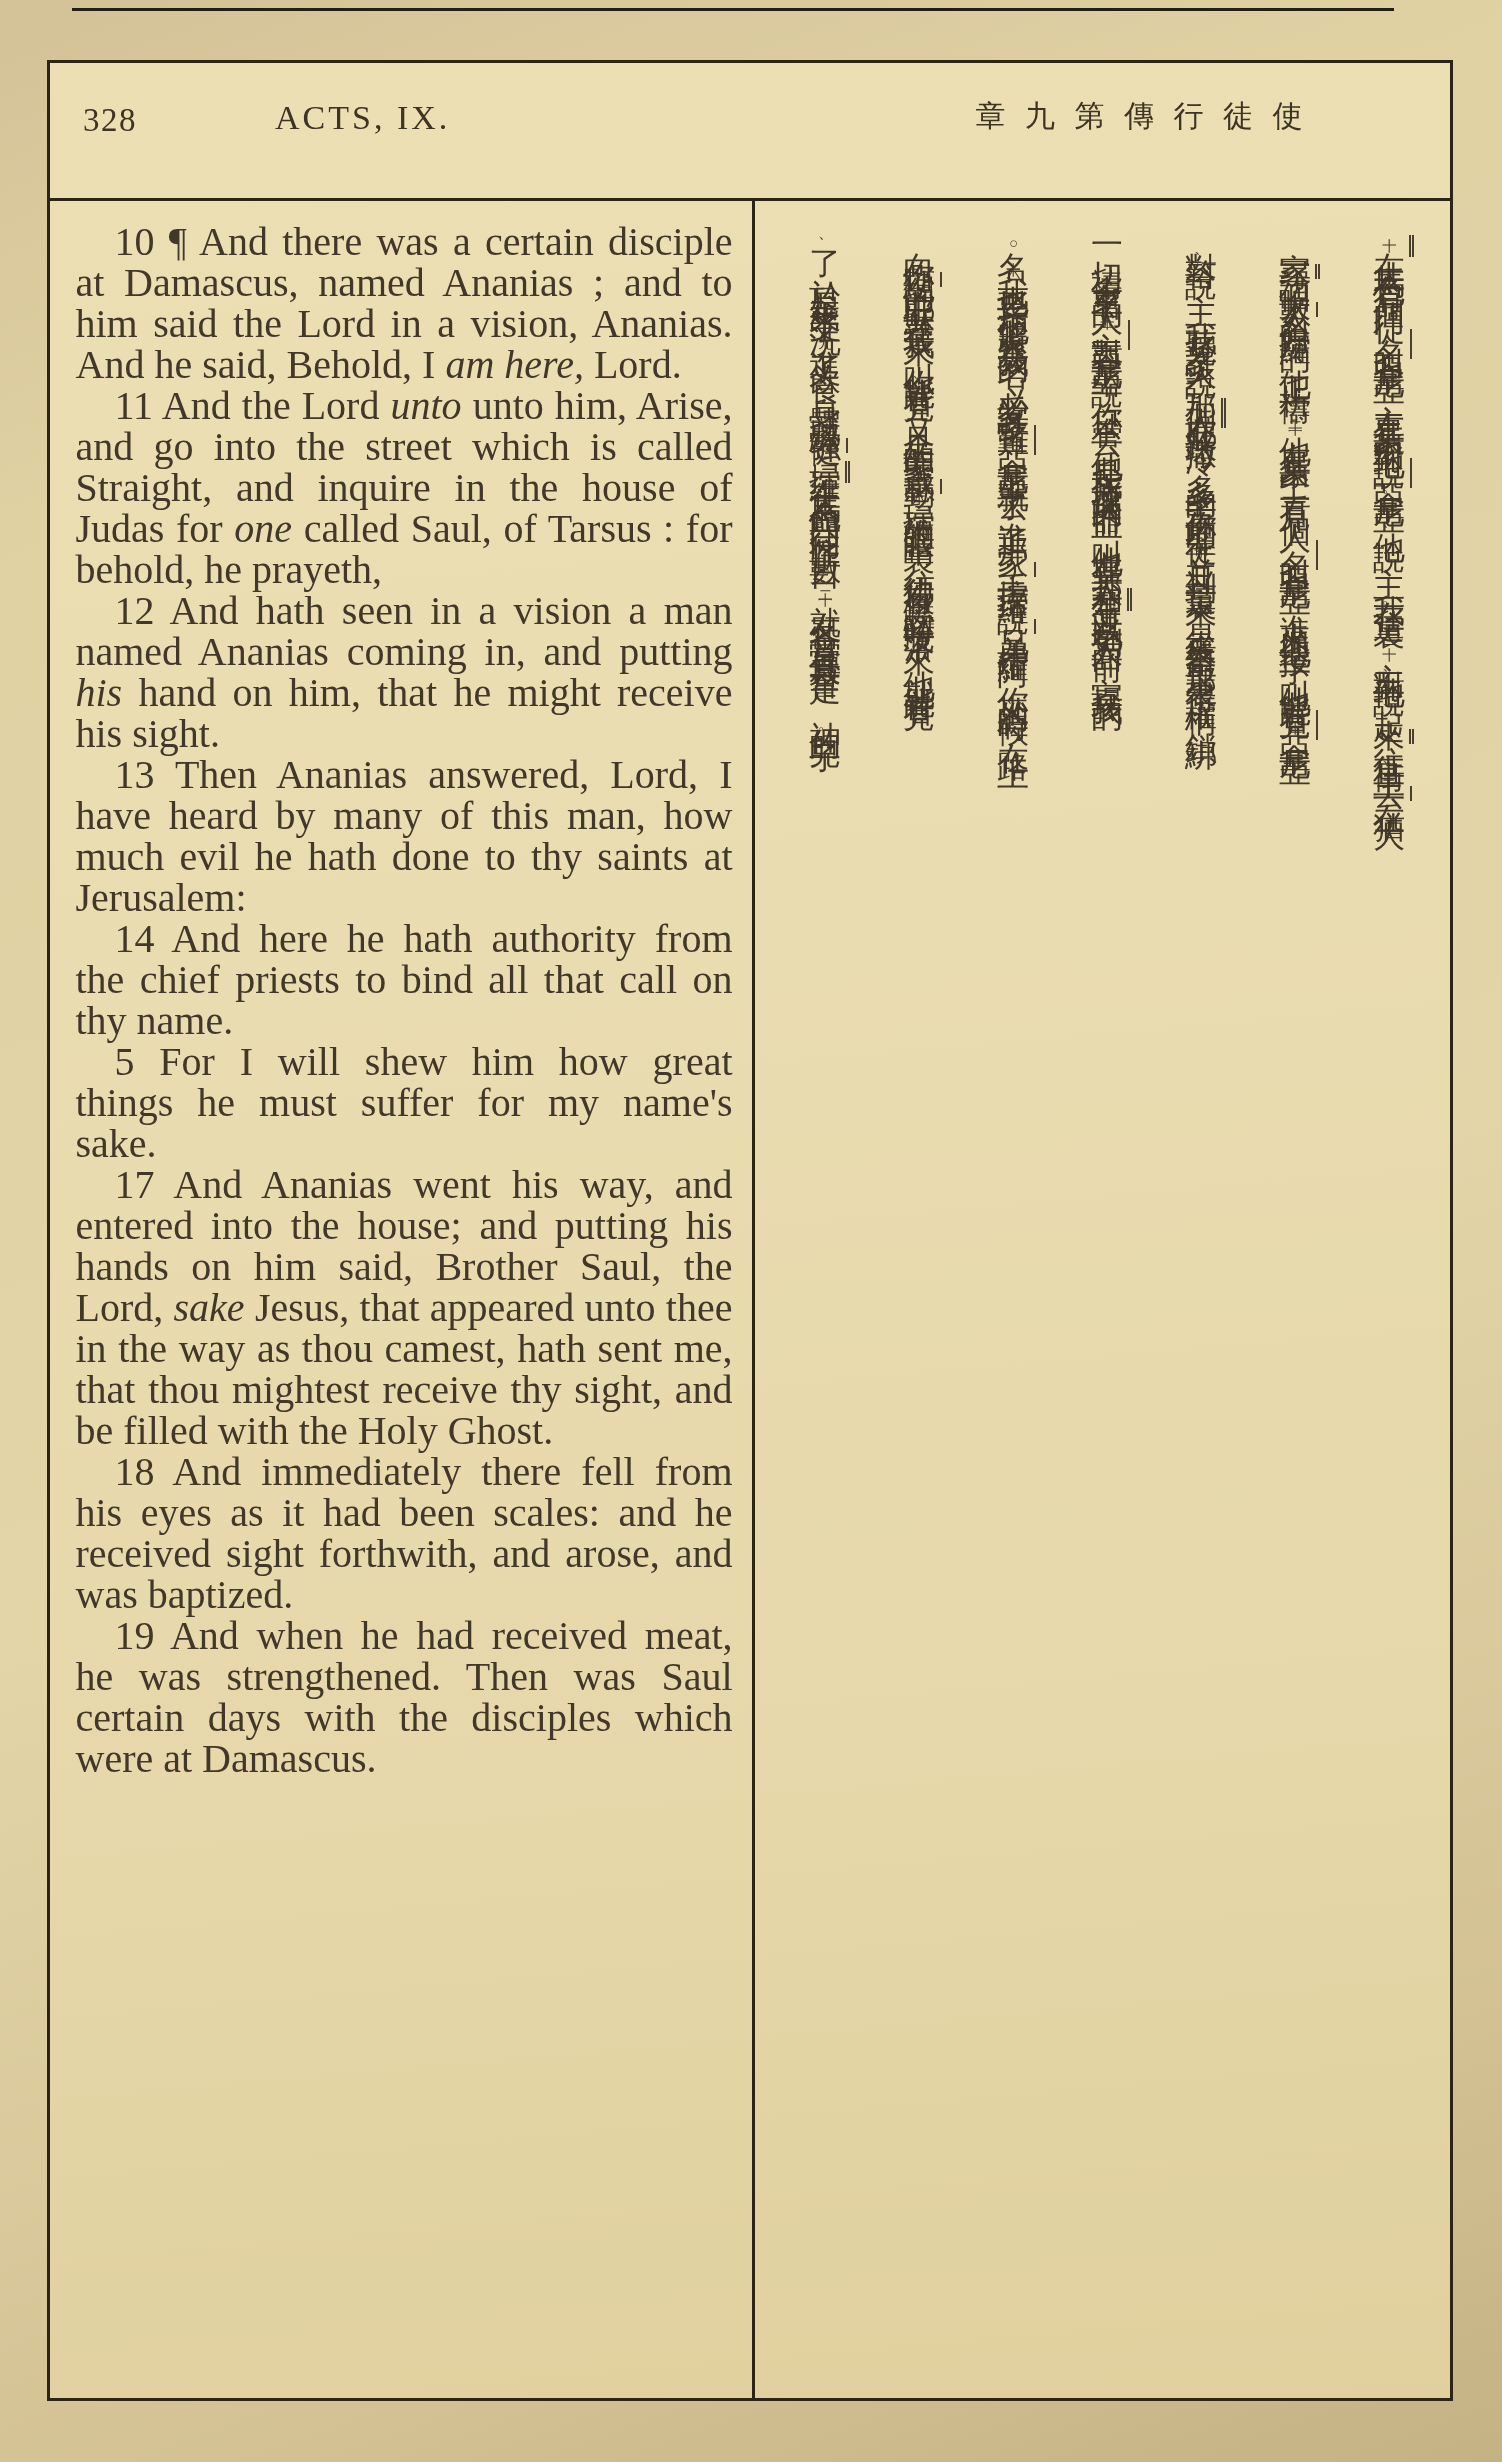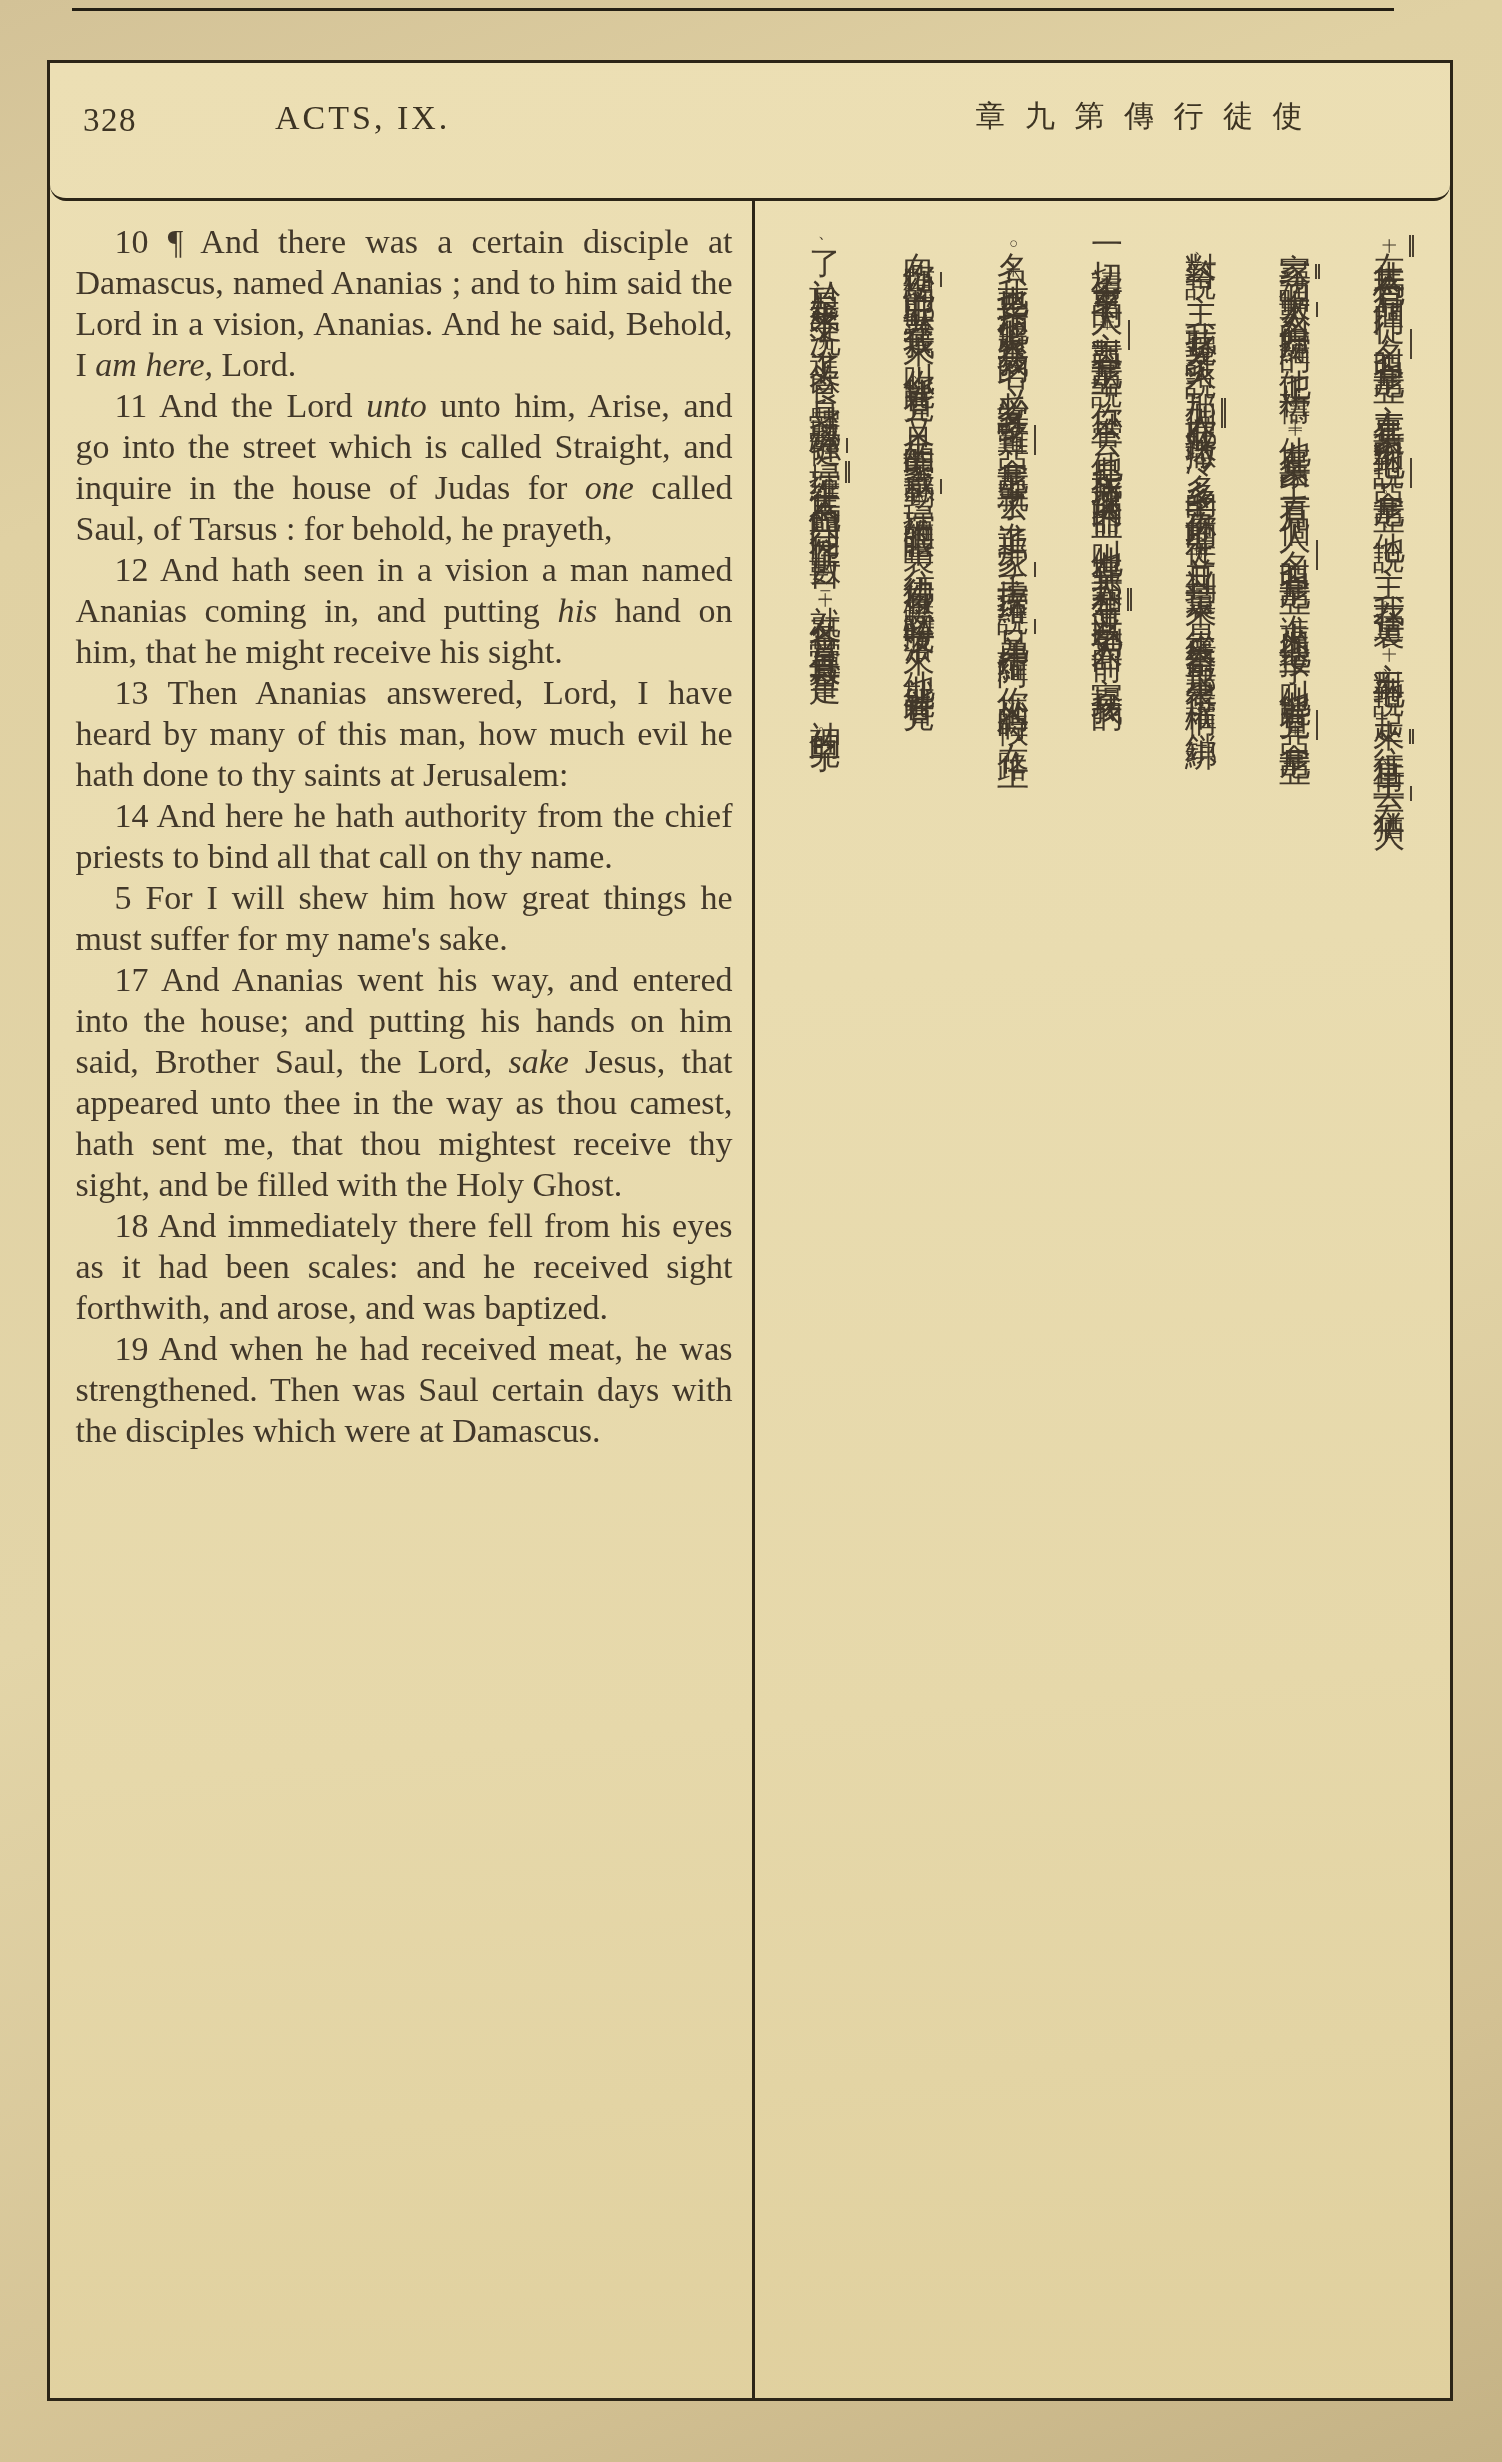--- a/index.html
+++ b/index.html
@@ -9,29 +9,29 @@
     font-family:"Liberation Serif", serif;color:#3d3423;
   }
   .top-rule{position:absolute;left:72px;top:7.5px;width:1322px;height:3.8px;background:#241f14;}
   .frame{
     position:absolute;left:47px;top:60px;width:1406px;height:2341px;
     border:3px solid #2c2517;
     background:linear-gradient(175deg,#ecdfb4 0%,#e9dcb0 40%,#e6d8aa 70%,#e0d09e 100%);
     box-sizing:border-box;
   }
   .header{
-    position:relative;height:135px;border-bottom:3px solid #2c2517;border-radius:16px;
+    position:relative;height:135px;border-bottom:3px solid #2c2517;
   }
   .pagenum{position:absolute;left:33px;top:39px;font-size:33px;letter-spacing:1.5px;}
   .title-en{position:absolute;left:225px;top:36px;font-size:34px;letter-spacing:3px;}
   .title-zh{position:absolute;right:128px;top:33px;font-size:30px;letter-spacing:19.5px;white-space:nowrap;}
   .content{position:absolute;top:138px;left:0;right:0;bottom:0;display:flex;}
   .col-en{
     width:702px;box-sizing:border-box;padding:19.5px 19.5px 0 25.5px;
-    font-size:34px;line-height:41px;text-align:justify;
+    font-size:40px;line-height:41px;text-align:justify;
     color:#42382a;
   }
   .col-en p{margin:0;text-indent:39px;}
   .col-en em{font-style:italic;}
   .divider{width:3px;background:#2c2517;}
   .col-zh{
     flex:1;box-sizing:border-box;
     writing-mode:vertical-rl;
     padding:25.5px 13.5px 15px 9px;
     font-size:32px;line-height:93px;letter-spacing:7.5px;

